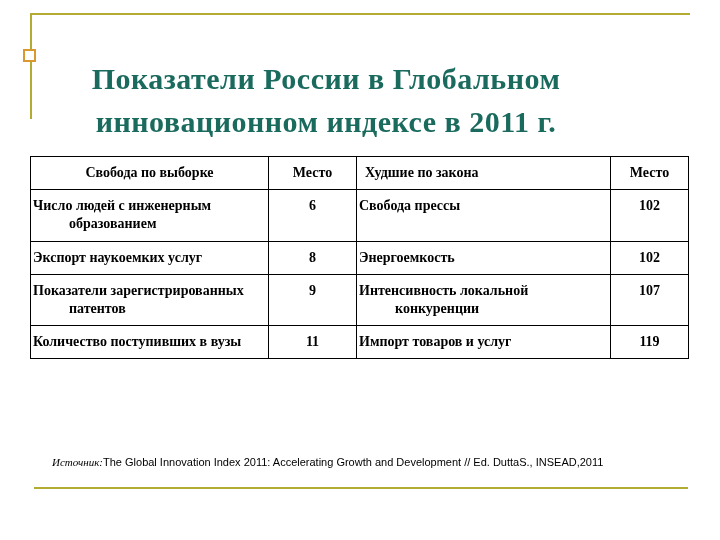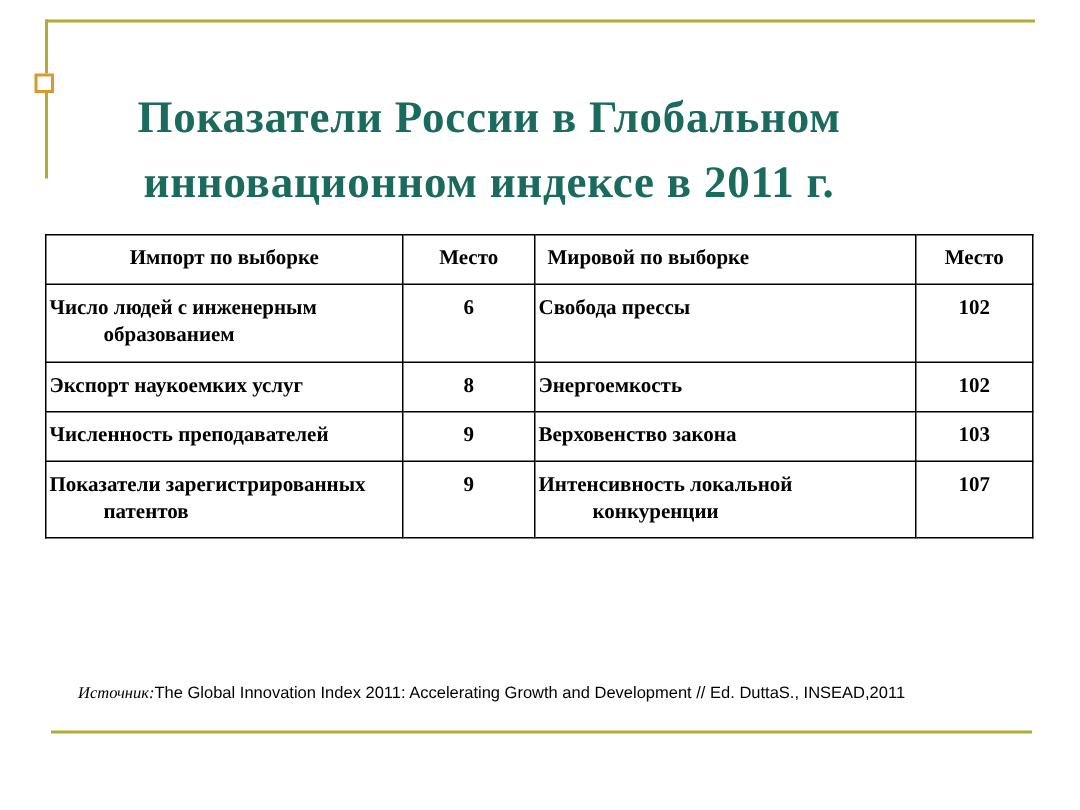--- a/index.html
+++ b/index.html
@@ -89,48 +89,48 @@
 <div class="table-wrap">
   <table>
     <colgroup>
       <col style="width:238px">
         <col style="width:88px">
         <col style="width:254px">
         <col style="width:78px">
     </colgroup>
     <tbody>
         <tr>
-      <th>Импорт по выборке</th>
+      <th>Свобода по выборке</th>
       <th>Место</th>
-      <th class="left">Мировой по выборке</th>
+      <th class="left">Худшие по закона</th>
       <th>Место</th>
     </tr>
     <tr>
       <td class="txt">Число людей с инженерным образованием</td>
       <td class="num">6</td>
       <td class="txt">Свобода прессы</td>
       <td class="num">102</td>
     </tr>
     <tr>
       <td class="txt">Экспорт наукоемких услуг</td>
       <td class="num">8</td>
       <td class="txt">Энергоемкость</td>
       <td class="num">102</td>
     </tr>
     <tr>
-      <td class="txt">Численность преподавателей</td>
-      <td class="num">9</td>
-      <td class="txt">Верховенство закона</td>
-      <td class="num">103</td>
-    </tr>
-    <tr>
       <td class="txt">Показатели зарегистрированных патентов</td>
       <td class="num">9</td>
       <td class="txt">Интенсивность локальной конкуренции</td>
       <td class="num">107</td>
+    </tr>
+    <tr>
+      <td class="txt">Количество поступивших в вузы</td>
+      <td class="num">11</td>
+      <td class="txt">Импорт товаров и услуг</td>
+      <td class="num">119</td>
     </tr>
   </tbody>
     </table>
 </div>
 
 <div class="source"><span class="lbl">Источник:</span><span>The Global Innovation Index 2011: Accelerating Growth and Development // Ed. DuttaS., INSEAD,2011</span></div>
 
 <div class="rule rule-bottom"></div>
 
 </body></html>

